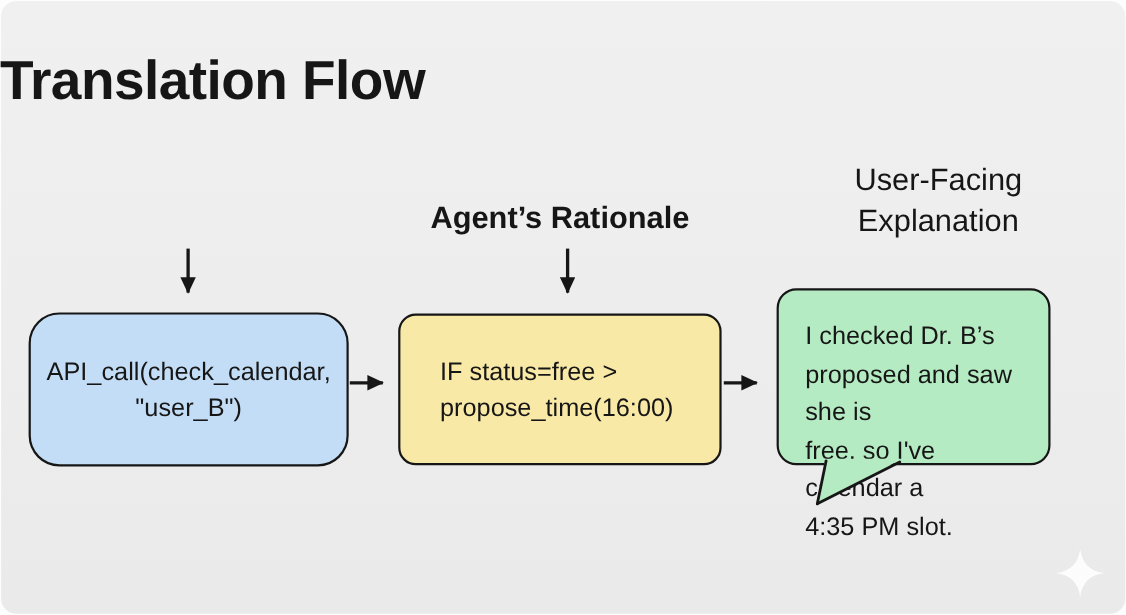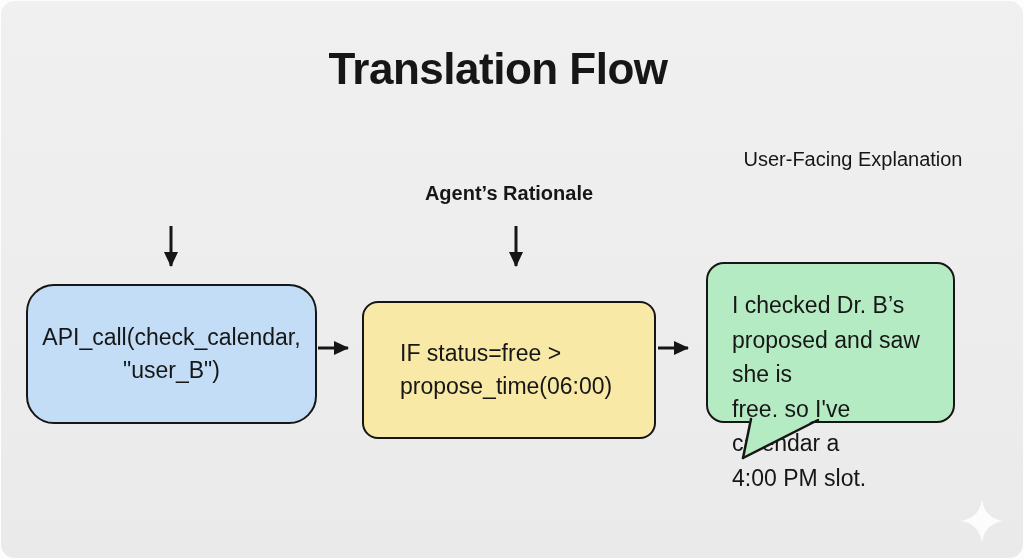--- a/index.html
+++ b/index.html
@@ -7,24 +7,24 @@
     position:relative;width:1024px;height:559px;overflow:hidden;
     font-family:"Liberation Sans",sans-serif;color:#161616;
   }
   .card{
     position:absolute;left:1px;top:1px;right:1px;bottom:1px;
     border-radius:14px;
     background:linear-gradient(180deg,#F0F0F0 0%,#EDEDED 55%,#EAEAEA 100%);
   }
   .title{
     position:absolute;left:0;top:44px;width:996px;
-    text-align:center;font-size:44px;font-weight:600;letter-spacing:-0.5px;
+    text-align:left;font-size:50px;font-weight:600;letter-spacing:-0.5px;
   }
   .col-label{
-    position:absolute;text-align:center;font-size:20px;font-weight:500;
+    position:absolute;text-align:center;font-size:28px;font-weight:500;
     line-height:1.32;
   }
   .label-1{left:26px;top:180px;width:292px;}
   .label-2{left:362px;top:180px;width:294px;font-weight:bold;}
   .label-3{left:728px;top:146px;width:250px;}
   .node{
     position:absolute;box-sizing:border-box;border:2.5px solid #161616;
     font-size:23px;line-height:1.45;
   }
   .node-primitive{
@@ -64,30 +64,30 @@
     <line x1="516" y1="226" x2="516" y2="266" stroke="#161616" stroke-width="3" marker-end="url(#ah)"></line>
     <line x1="318" y1="348" x2="348" y2="348" stroke="#161616" stroke-width="3" marker-end="url(#ah)"></line>
     <line x1="658" y1="348" x2="688" y2="348" stroke="#161616" stroke-width="3" marker-end="url(#ah)"></line>
   </svg>
 
   <div class="node node-primitive" style="background-color: rgb(194, 221, 245);">
     <div>API_call(check_calendar,</div>
     <div>"user_B")</div>
   </div>
 
-  <div class="node node-rationale" style="background-color: rgb(249, 233, 166); margin-top: 16px;">
+  <div class="node node-rationale" style="background-color: rgb(249, 233, 166);">
     <div>IF status=free &gt;</div>
-    <div>propose_time(06:00)</div>
+    <div>propose_time(16:00)</div>
   </div>
 
   <div class="node node-bubble" style="background-color: rgb(181, 235, 194);">
     <div>I checked Dr. B’s</div>
     <div>proposed and saw she is</div>
     <div>free, so I've calendar a</div>
-    <div>4:00 PM slot.</div>
+    <div>4:35 PM slot.</div>
   </div>
 
   <svg class="overlay" viewBox="0 0 1024 559">
     <polygon points="750,417 820,417 743,459" stroke="none" fill="#B5EBC2"></polygon>
     <line x1="818" y1="420" x2="743" y2="458" stroke="#161616" stroke-width="2.5" stroke-linecap="round"></line>
     <line x1="743" y1="458" x2="751" y2="419" stroke="#161616" stroke-width="2.5" stroke-linecap="round"></line>
   </svg>
 
   <svg class="sparkle" viewBox="0 0 48 48">
     <path d="M24 2 C25.5 15 33 22.5 46 24 C33 25.5 25.5 33 24 46 C22.5 33 15 25.5 2 24 C15 22.5 22.5 15 24 2 Z" fill="#FFFFFF"></path>

